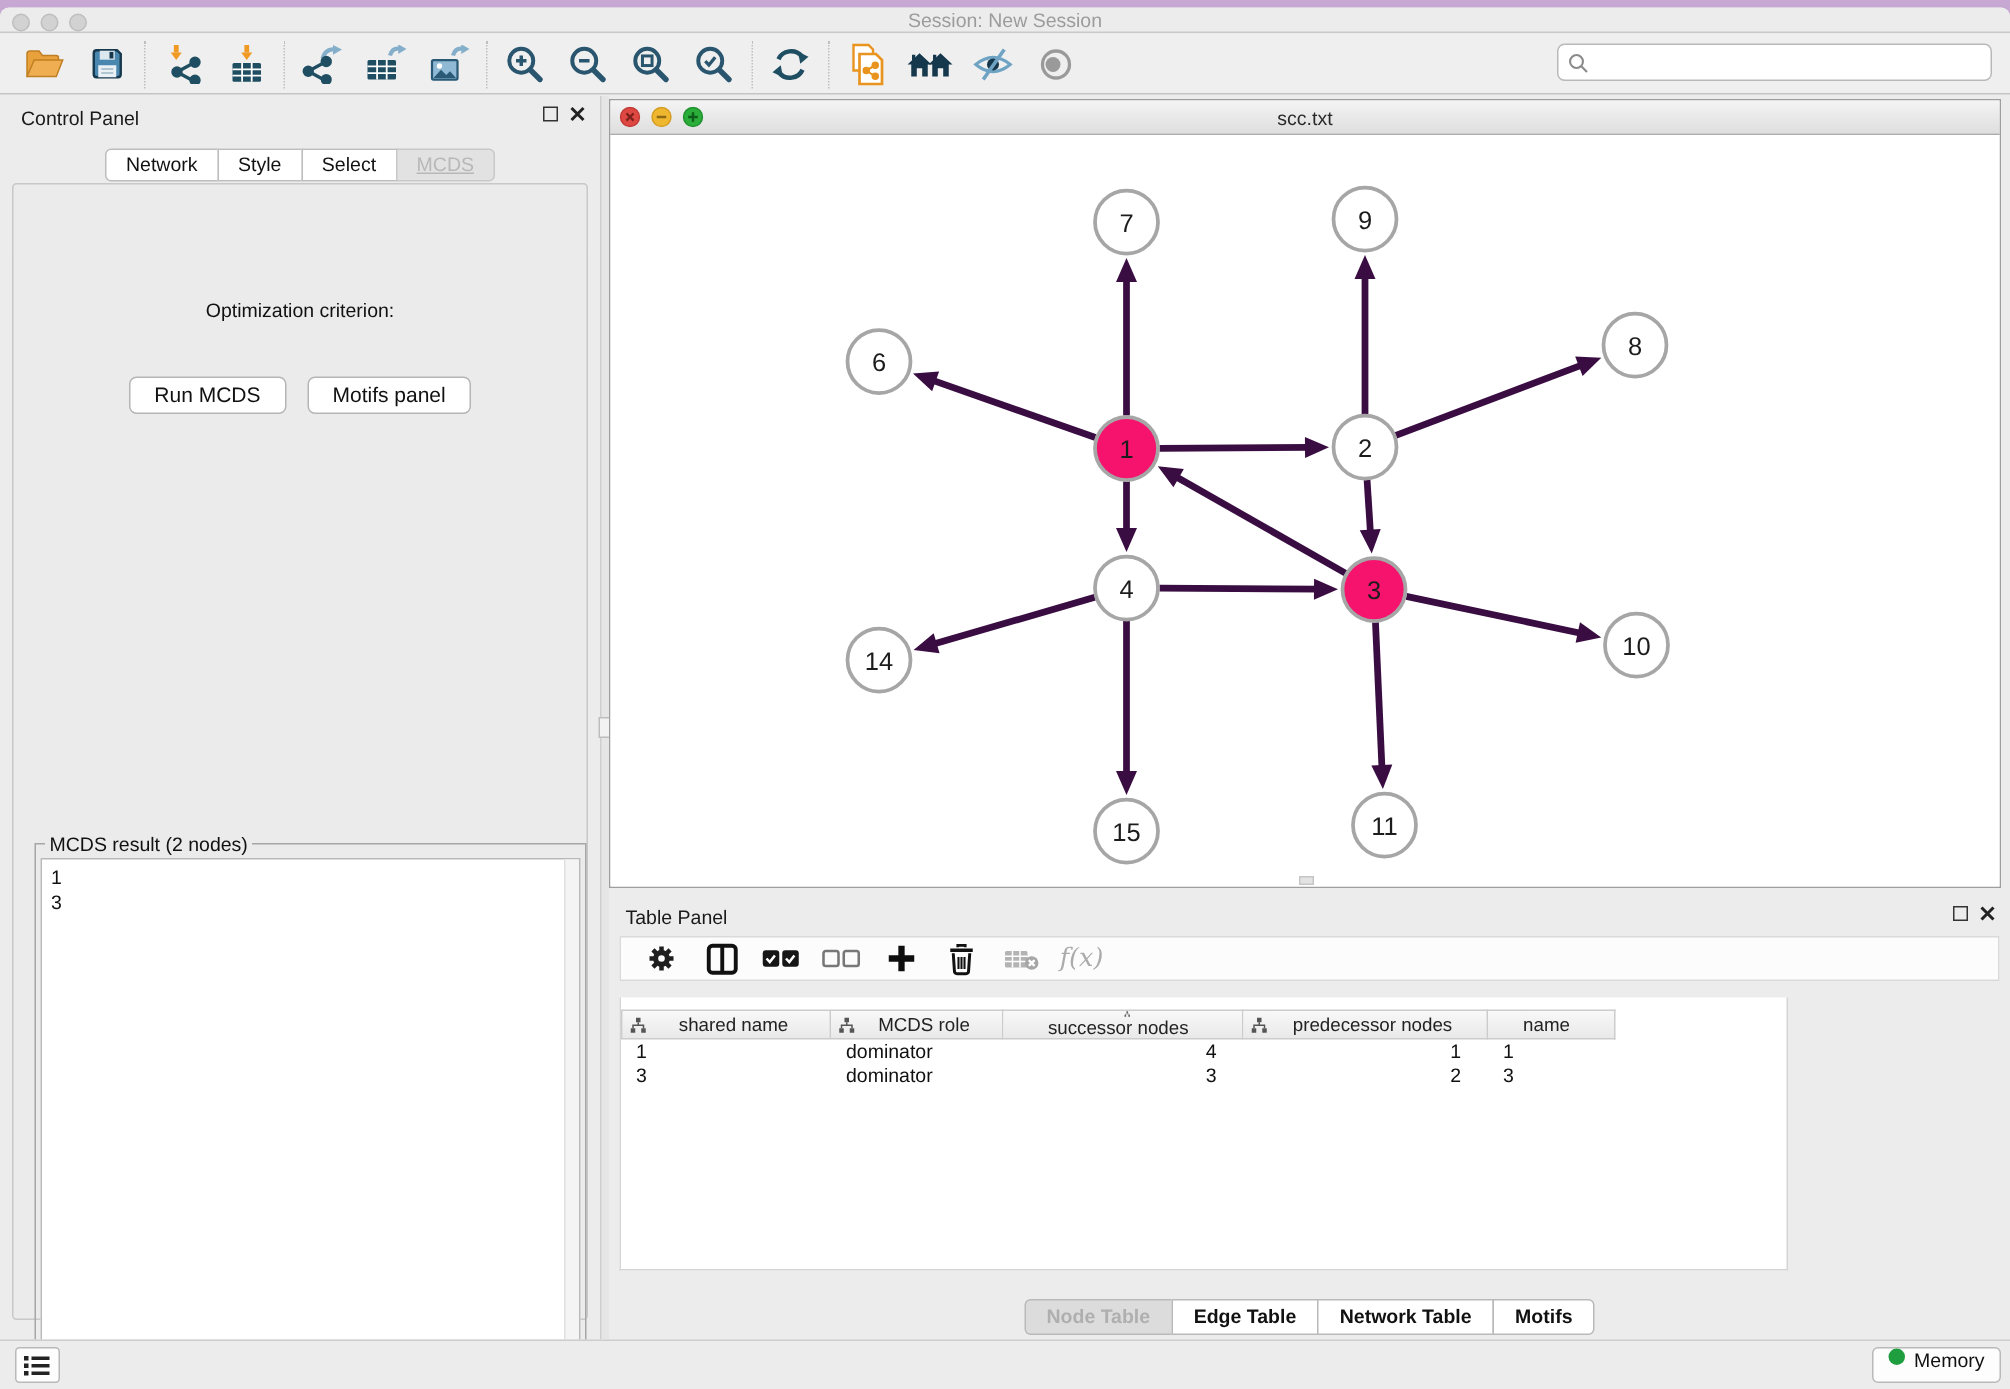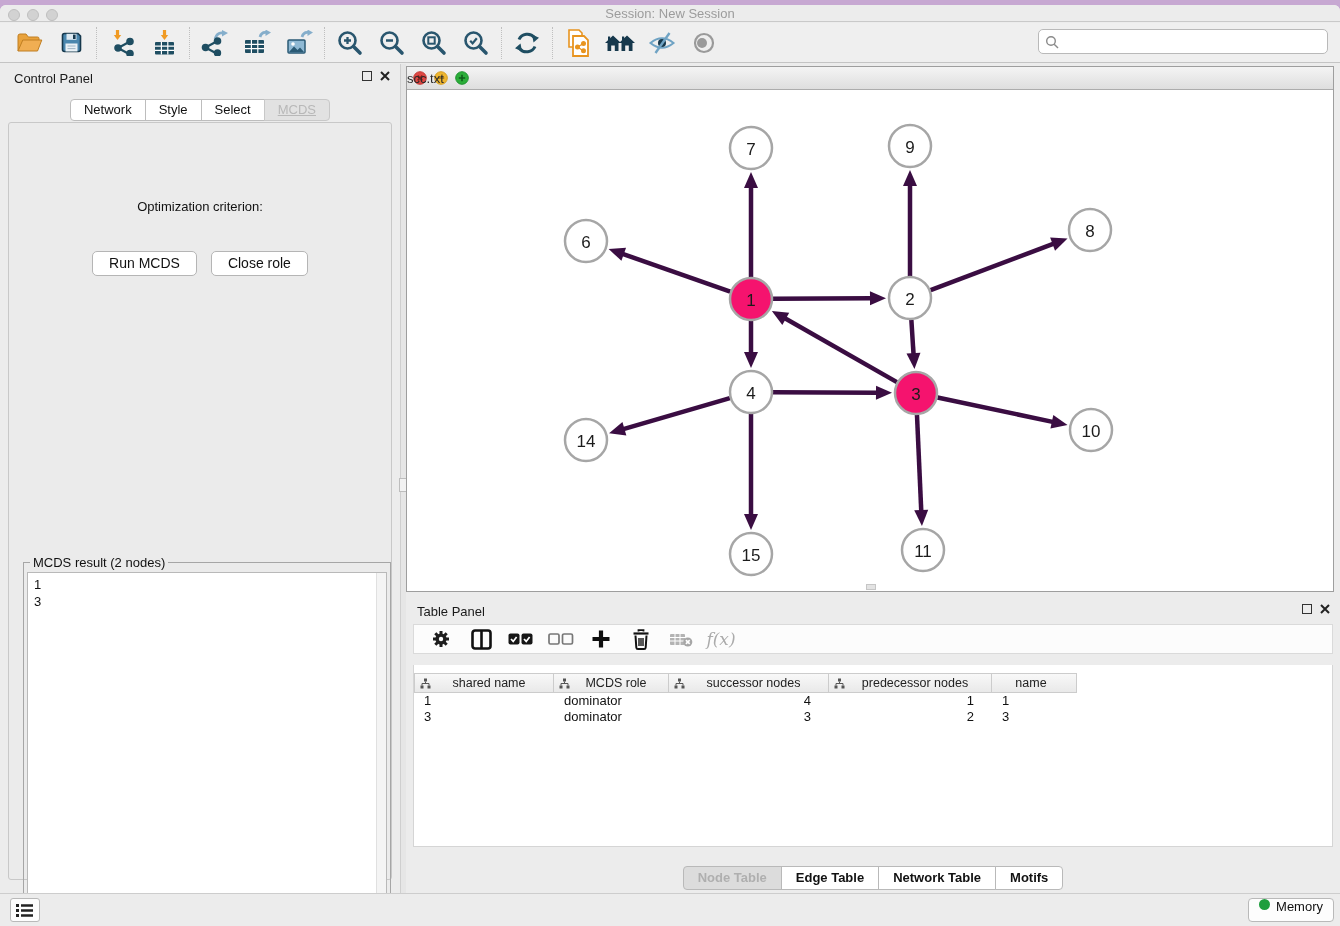--- a/index.html
+++ b/index.html
@@ -59,32 +59,32 @@
   .mcds-area { position:absolute; left:3px; right:3px; top:2px; bottom:3px; background:#FFF; border:1px solid #B9B9B9; }
   .mcds-scroll { position:absolute; right:0; top:0; bottom:0; width:10px; background:#F4F4F4; border-left:1px solid #E0E0E0; }
   .mcds-line { font-size:13px; line-height:17px; padding-left:6px; color:#111; }
   .mcds-area .mcds-line:first-child { padding-top:3px; }
 
   
   .net-window { position:absolute; left:406px; top:2px; width:928px; height:526px; border:1px solid #9E9E9E;
                 background:#FFF; }
   .net-titlebar { position:absolute; left:0; top:0; right:0; height:23px;
                   background:linear-gradient(#F4F4F4,#DEDEDE); border-bottom:1px solid #ACACAC; }
-  .net-title { position:absolute; left:0; right:0; top:4px; font-size:13px; color:#2A2A2A; }
+  .net-title { position:absolute; left:0; right:0; top:4px; text-align:center; font-size:13px; color:#2A2A2A; }
   .traffic-color { position:absolute; left:6px; top:4px; display:flex; gap:7px; }
   .net-canvas { position:absolute; left:0; top:23px; right:0; bottom:0; background:#FFF; }
   .net-resize-handle { position:absolute; left:459px; bottom:1px; width:10px; height:6px; background:#E3E3E3; border:1px solid #C6C6C6; }
 
   
   .table-panel { position:absolute; left:406px; top:533px; width:934px; height:295px; background:#ECECEC; }
   .tp-toolbar { position:absolute; left:7px; top:27px; width:920px; height:30px; background:#FCFCFC;
                 border:1px solid #DADADA; display:flex; align-items:center; gap:6px; padding-left:10px; }
   .tp-tbtn { width:34px; height:34px; display:flex; align-items:center; justify-content:center; }
   .fx { font-family:"DejaVu Serif","Liberation Serif",serif; font-style:italic; font-size:17px; color:#ABABAB; }
-  .tp-table { position:absolute; left:7px; top:68px; width:920px; height:182px; background:#FFF;
+  .tp-table { position:absolute; left:7px; top:68px; width:779px; height:182px; background:#FFF;
               border:1px solid #D5D5D5; border-top:none;padding-left:48px; }
   .thead { position:absolute; left:0; top:8px; height:20px; display:flex; }
   .th { background:linear-gradient(#F8F8F8,#E9E9E9); border:1px solid #CCC; border-left:none; height:20px;
         display:flex; align-items:center; font-size:12.5px; color:#222; position:relative; }
   .th:first-child { border-left:1px solid #CCC; }
   .th svg { margin-left:5px; }
   .th-label { flex:1; text-align:center; padding-right:6px; }
   .tbody { position:absolute; left:0; top:28px; }
   .tr { display:flex; height:16px; }
   .td { font-size:13px; color:#111; line-height:16px; overflow:hidden; }
@@ -288,21 +288,21 @@
           <span class="seg-tab">Network</span>
           <span class="seg-tab">Style</span>
           <span class="seg-tab">Select</span>
           <span class="seg-tab disabled-active">MCDS</span>
         </span>
       </div>
       <div class="cp-body">
         <div class="opt-label">Optimization criterion:</div>
         <div class="cp-buttons">
           <button class="btn">Run MCDS</button>
-          <button class="btn">Close role</button>
+          <button class="btn">Motifs panel</button>
         </div>
         <fieldset class="mcds">
           <legend>MCDS result (2 nodes)</legend>
           <div class="mcds-area">
             <div class="mcds-line">1</div>
             <div class="mcds-line">3</div>
             <div class="mcds-scroll"></div>
           </div>
         </fieldset>
       </div>
@@ -470,21 +470,21 @@
                 <svg width="11" height="11" viewBox="0 0 11 11">
                   <g fill="#555">
                     <rect x="4" y="0.5" width="3" height="3"></rect>
                     <rect x="0.5" y="7.5" width="3" height="3"></rect>
                     <rect x="7.5" y="7.5" width="3" height="3"></rect>
                   </g>
                   <path d="M5.5 3.5 V5.5 M2 7.5 V5.5 H9 V7.5" fill="none" stroke="#555"></path>
                 </svg>
                 <span class="th-label">MCDS role</span>
               </div>
-              <div class="th" style="width: 160px;">
+              <div class="th" style="width: 160px; flex-direction: column;">
                 <svg width="11" height="11" viewBox="0 0 11 11">
                   <g fill="#555">
                     <rect x="4" y="0.5" width="3" height="3"></rect>
                     <rect x="0.5" y="7.5" width="3" height="3"></rect>
                     <rect x="7.5" y="7.5" width="3" height="3"></rect>
                   </g>
                   <path d="M5.5 3.5 V5.5 M2 7.5 V5.5 H9 V7.5" fill="none" stroke="#555"></path>
                 </svg>
                 <span class="th-label">successor nodes</span>
               </div>

